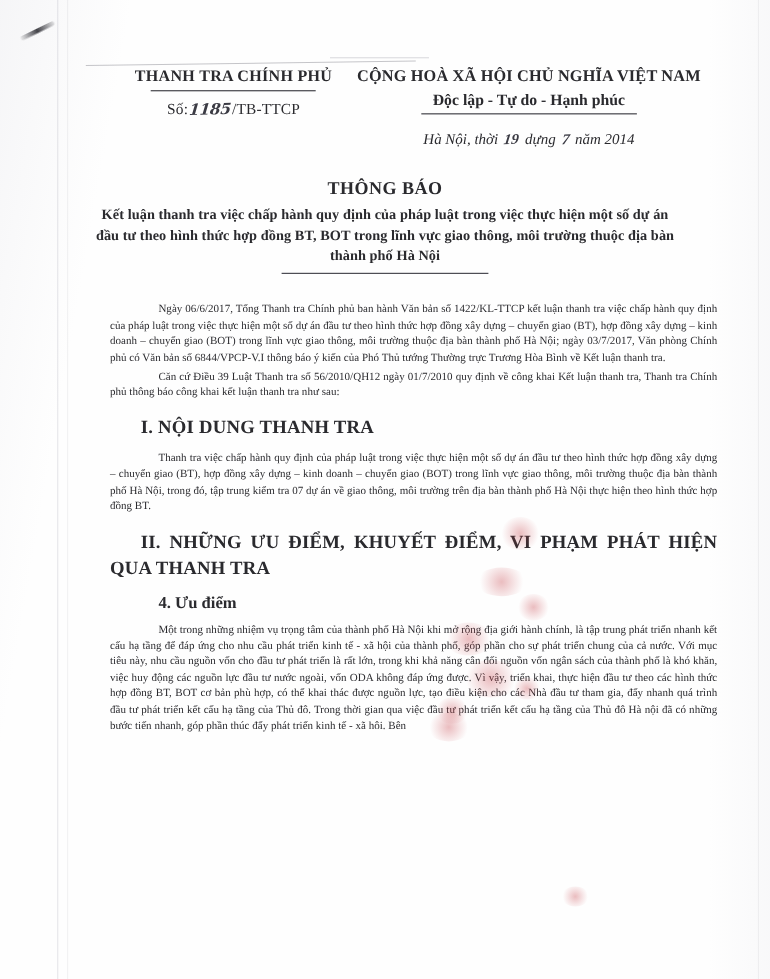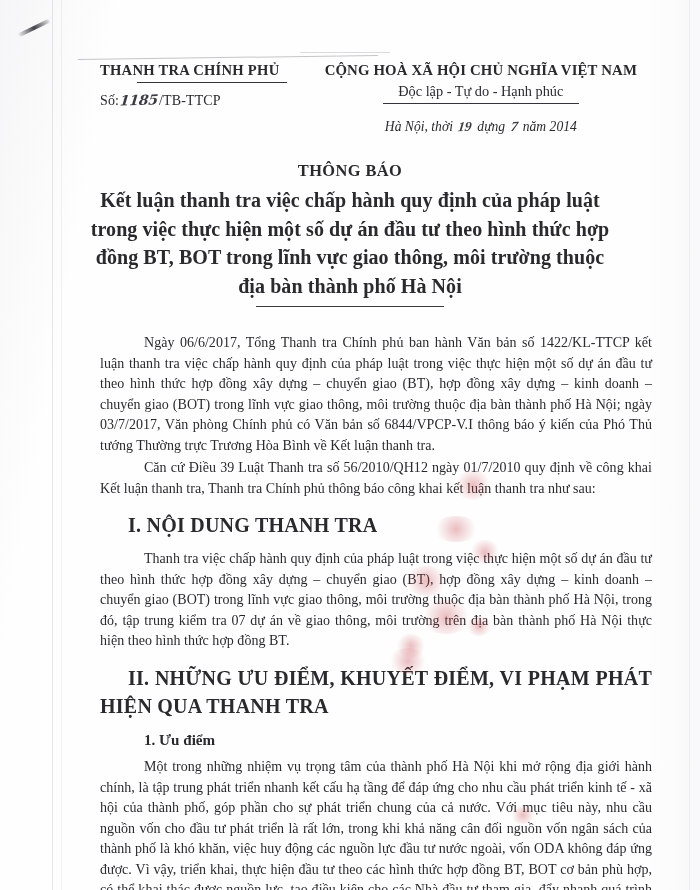--- a/index.html
+++ b/index.html
@@ -94,20 +94,21 @@
   }
 
   .masthead {
     display: flex;
     align-items: flex-start;
     padding: 62px 0 0 0;
   }
   .mast-left {
     width: 238px;
     margin-left: 100px;
+    text-align: center;
   }
   .mast-right {
     flex: 1;
     text-align: center;
     padding-right: 63px;
   }
   .org-name {
     font-size: 14.6px;
     font-weight: bold;
     letter-spacing: .018em;
@@ -143,21 +144,21 @@
     padding: 0 1px;
   }
   .country-name {
     font-size: 14.8px;
     font-weight: bold;
     letter-spacing: .01em;
     white-space: nowrap;
   }
   .motto {
     font-size: 14.3px;
-    font-weight: normal;
+    font-weight: bold;
     margin-top: 4px;
     white-space: nowrap;
   }
   .dateline {
     margin-top: 15px;
     font-size: 13.6px;
     font-style: italic;
     white-space: nowrap;
   }
   .hand-date {
@@ -174,48 +175,48 @@
     text-align: center;
   }
   .title-main {
     font-size: 16.4px;
     font-weight: bold;
     letter-spacing: .025em;
   }
   .title-sub {
     margin: 5px auto 0;
     width: 530px;
-    font-size: 20px;
+    font-size: 13px;
     font-weight: bold;
     line-height: 1.42;
     letter-spacing: .004em;
   }
   .rule-title {
     width: 188px;
     height: 1.3px;
     background: #3a3a42;
     margin: 6px auto 0;
   }
 
   .body {
     margin: 26px 100px 0 100px;
     width: 552px;
   }
   p.para {
     margin: 0 0 0 0;
-    font-size: 14px;
+    font-size: 10px;
     line-height: 1.465;
     text-align: justify;
     text-indent: 44px;
     letter-spacing: .002em;
   }
   p.para + p.para { margin-top: 2px; }
 
   h2.section {
-    font-size: 20px;
+    font-size: 17px;
     font-weight: bold;
     line-height: 1.44;
     margin: 12px 0 9px 0;
     text-indent: 28px;
     letter-spacing: .012em;
   }
   h2.section.justified {
     text-align: justify;
     text-indent: 28px;
   }
@@ -288,20 +289,20 @@
       <p class="para">Ngày 06/6/2017, Tổng Thanh tra Chính phủ ban hành Văn bản số 1422/KL-TTCP kết luận thanh tra việc chấp hành quy định của pháp luật trong việc thực hiện một số dự án đầu tư theo hình thức hợp đồng xây dựng – chuyển giao (BT), hợp đồng xây dựng – kinh doanh – chuyển giao (BOT) trong lĩnh vực giao thông, môi trường thuộc địa bàn thành phố Hà Nội; ngày 03/7/2017, Văn phòng Chính phủ có Văn bản số 6844/VPCP-V.I thông báo ý kiến của Phó Thủ tướng Thường trực Trương Hòa Bình về Kết luận thanh tra.</p>
 
       <p class="para">Căn cứ Điều 39 Luật Thanh tra số 56/2010/QH12 ngày 01/7/2010 quy định về công khai Kết luận thanh tra, Thanh tra Chính phủ thông báo công khai kết luận thanh tra như sau:</p>
 
       <h2 class="section">I. NỘI DUNG THANH TRA</h2>
 
       <p class="para">Thanh tra việc chấp hành quy định của pháp luật trong việc thực hiện một số dự án đầu tư theo hình thức hợp đồng xây dựng – chuyển giao (BT), hợp đồng xây dựng – kinh doanh – chuyển giao (BOT) trong lĩnh vực giao thông, môi trường thuộc địa bàn thành phố Hà Nội, trong đó, tập trung kiểm tra 07 dự án về giao thông, môi trường trên địa bàn thành phố Hà Nội thực hiện theo hình thức hợp đồng BT.</p>
 
       <h2 class="section justified">II. NHỮNG ƯU ĐIỂM, KHUYẾT ĐIỂM, VI PHẠM PHÁT HIỆN QUA THANH TRA</h2>
 
-      <h3 class="subsection">1. Ưu điểm</h3>
+      <h3 class="subsection">4. Ưu điểm</h3>
 
       <p class="para">Một trong những nhiệm vụ trọng tâm của thành phố Hà Nội khi mở rộng địa giới hành chính, là tập trung phát triển nhanh kết cấu hạ tầng để đáp ứng cho nhu cầu phát triển kinh tế - xã hội của thành phố, góp phần cho sự phát triển chung của cả nước. Với mục tiêu này, nhu cầu nguồn vốn cho đầu tư phát triển là rất lớn, trong khi khả năng cân đối nguồn vốn ngân sách của thành phố là khó khăn, việc huy động các nguồn lực đầu tư nước ngoài, vốn ODA không đáp ứng được. Vì vậy, triển khai, thực hiện đầu tư theo các hình thức hợp đồng BT, BOT cơ bản phù hợp, có thể khai thác được nguồn lực, tạo điều kiện cho các Nhà đầu tư tham gia, đẩy nhanh quá trình đầu tư phát triển kết cấu hạ tầng của Thủ đô. Trong thời gian qua việc đầu tư phát triển kết cấu hạ tầng của Thủ đô Hà nội đã có những bước tiến nhanh, góp phần thúc đẩy phát triển kinh tế - xã hôi. Bên</p>
 
     </div>
 
   </div>
 </div>
 
 </body></html>

